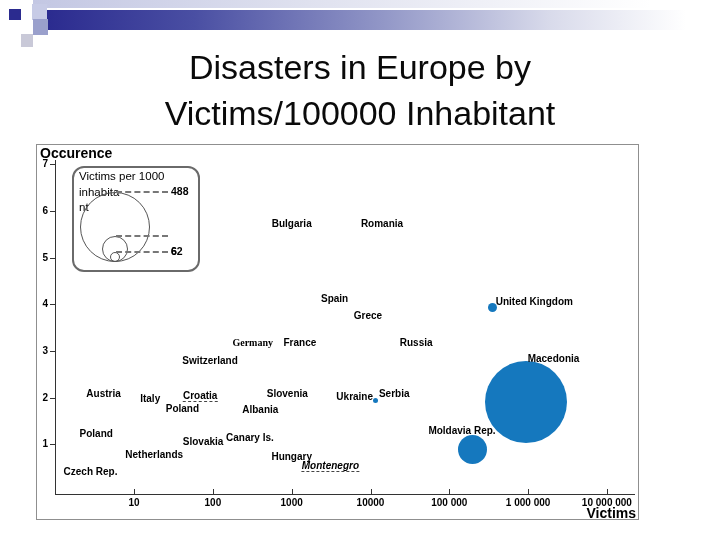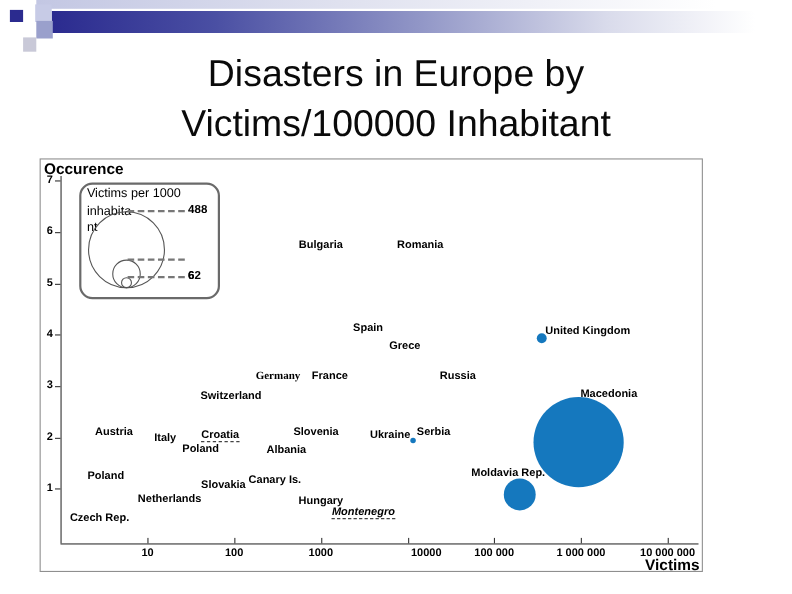--- a/index.html
+++ b/index.html
@@ -67,21 +67,21 @@
     <div class="axis-title" style="right:84px;top:505px;">Victims</div>
 
     <div id="ticks">
         <div class="tick-mark" style="left: 134.1px; top: 489px; width: 1px; height: 5px;"></div>
         <div class="tick-label" style="left: 134.1px; top: 497px; transform: translateX(-50%);">10</div>
         <div class="tick-mark" style="left: 212.9px; top: 489px; width: 1px; height: 5px;"></div>
         <div class="tick-label" style="left: 212.9px; top: 497px; transform: translateX(-50%);">100</div>
         <div class="tick-mark" style="left: 291.7px; top: 489px; width: 1px; height: 5px;"></div>
         <div class="tick-label" style="left: 291.7px; top: 497px; transform: translateX(-50%);">1000</div>
         <div class="tick-mark" style="left: 370.5px; top: 489px; width: 1px; height: 5px;"></div>
-        <div class="tick-label" style="left: 370.5px; top: 497px; transform: translateX(-50%); margin-left: 17px;">10000</div>
+        <div class="tick-label" style="left: 370.5px; top: 497px; transform: translateX(-50%);">10000</div>
         <div class="tick-mark" style="left: 449.3px; top: 489px; width: 1px; height: 5px;"></div>
         <div class="tick-label" style="left: 449.3px; top: 497px; transform: translateX(-50%);">100 000</div>
         <div class="tick-mark" style="left: 528.1px; top: 489px; width: 1px; height: 5px;"></div>
         <div class="tick-label" style="left: 528.1px; top: 497px; transform: translateX(-50%);">1 000 000</div>
         <div class="tick-mark" style="left: 606.9px; top: 489px; width: 1px; height: 5px;"></div>
         <div class="tick-label" style="left: 606.9px; top: 497px; transform: translateX(-50%);">10 000 000</div>
         <div class="tick-mark" style="left: 50px; top: 444.3px; width: 5px; height: 1px;"></div>
         <div class="tick-label" style="left: 36px; top: 438.3px; width: 12px; text-align: right;">1</div>
         <div class="tick-mark" style="left: 50px; top: 397.6px; width: 5px; height: 1px;"></div>
         <div class="tick-label" style="left: 36px; top: 391.6px; width: 12px; text-align: right;">2</div>

